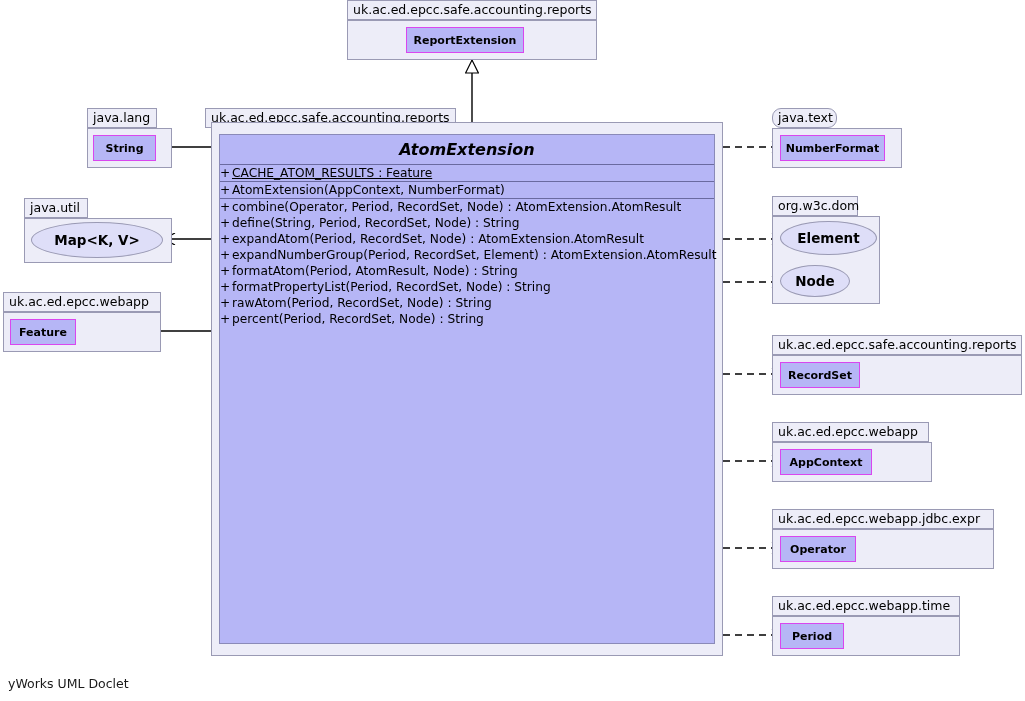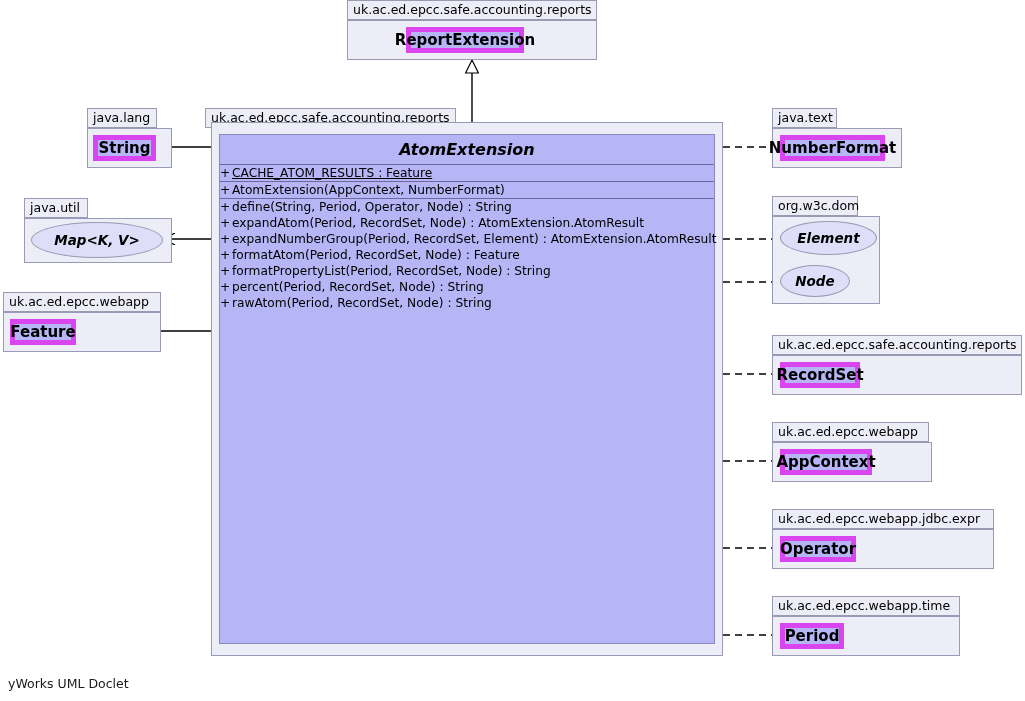--- a/index.html
+++ b/index.html
@@ -33,38 +33,37 @@
     position:absolute;left:0;
     box-sizing:border-box;
     background:#ededf8;
     border:1px solid #9a9ab4;
   }
 
   
   .cls{
     position:absolute;box-sizing:border-box;
     background:#b6b6f6;
-    border:5px solid #d946ef;
-    font-size:15px;
+    border:1px solid #d946ef;
+    font-size:11px;
     font-weight:bold;
     color:#000;
     display:flex;align-items:center;justify-content:center;
     white-space:nowrap;
     padding:0 6px;
   }
 
   
   .iface{
     position:absolute;box-sizing:border-box;
     background:#dedef8;
     border:1px solid #9a9ab4;
     border-radius:50%;
     font-size:13.5px;
     font-weight:bold;
-    font-style:italic;
     display:flex;align-items:center;justify-content:center;
     white-space:nowrap;
     color:#000;
   }
 
   
   #main-class-outer{
     position:absolute;
     left:211px;top:122px;width:512px;height:534px;
     box-sizing:border-box;
@@ -185,39 +184,42 @@
     </div>
 
     <div class="member-section">
       <div class="member">
         <span class="vis">+</span><span class="mtext">AtomExtension(AppContext, NumberFormat)</span>
       </div>
     </div>
 
     <div>
       <div class="member">
-        <span class="vis">+</span><span class="mtext">define(String, Period, Operator, Node) : String</span>
+        <span class="vis">+</span><span class="mtext">combine(Operator, Period, RecordSet, Node) : AtomExtension.AtomResult</span>
+      </div>
+      <div class="member">
+        <span class="vis">+</span><span class="mtext">define(String, Period, RecordSet, Node) : String</span>
       </div>
       <div class="member">
         <span class="vis">+</span><span class="mtext">expandAtom(Period, RecordSet, Node) : AtomExtension.AtomResult</span>
       </div>
       <div class="member">
         <span class="vis">+</span><span class="mtext">expandNumberGroup(Period, RecordSet, Element) : AtomExtension.AtomResult</span>
       </div>
       <div class="member">
-        <span class="vis">+</span><span class="mtext">formatAtom(Period, RecordSet, Node) : Feature</span>
+        <span class="vis">+</span><span class="mtext">formatAtom(Period, AtomResult, Node) : String</span>
       </div>
       <div class="member">
         <span class="vis">+</span><span class="mtext">formatPropertyList(Period, RecordSet, Node) : String</span>
       </div>
       <div class="member">
+        <span class="vis">+</span><span class="mtext">rawAtom(Period, RecordSet, Node) : String</span>
+      </div>
+      <div class="member">
         <span class="vis">+</span><span class="mtext">percent(Period, RecordSet, Node) : String</span>
-      </div>
-      <div class="member">
-        <span class="vis">+</span><span class="mtext">rawAtom(Period, RecordSet, Node) : String</span>
       </div>
     </div>
   </div>
 
   <div class="pkg" style="left:87px;top:108px;width:85px;height:60px;">
     <div class="pkg-tab" style="width:70px;">java.lang</div>
     <div class="pkg-body" style="top:20px;width:85px;height:40px;"></div>
     <div class="cls" style="left:6px;top:27px;width:63px;height:26px;">String</div>
   </div>
 
@@ -227,21 +229,21 @@
     <div class="iface" style="left:7px;top:24px;width:132px;height:36px;">Map&lt;K, V&gt;</div>
   </div>
 
   <div class="pkg" style="left:3px;top:292px;width:158px;height:60px;">
     <div class="pkg-tab" style="width:158px;">uk.ac.ed.epcc.webapp</div>
     <div class="pkg-body" style="top:20px;width:158px;height:40px;"></div>
     <div class="cls" style="left:7px;top:27px;width:66px;height:26px;">Feature</div>
   </div>
 
   <div class="pkg" style="left:772px;top:108px;width:130px;height:60px;">
-    <div class="pkg-tab" style="width:65px;">java.text</div>
+    <div class="pkg-tab" style="width:65px;border-radius:9px;">java.text</div>
     <div class="pkg-body" style="top:20px;width:130px;height:40px;"></div>
     <div class="cls" style="left:8px;top:27px;width:105px;height:26px;">NumberFormat</div>
   </div>
 
   <div class="pkg" style="left:772px;top:196px;width:108px;height:108px;">
     <div class="pkg-tab" style="width:86px;">org.w3c.dom</div>
     <div class="pkg-body" style="top:20px;width:108px;height:88px;"></div>
     <div class="iface" style="left:8px;top:25px;width:97px;height:34px;">Element</div>
     <div class="iface" style="left:8px;top:69px;width:70px;height:32px;">Node</div>
   </div>

